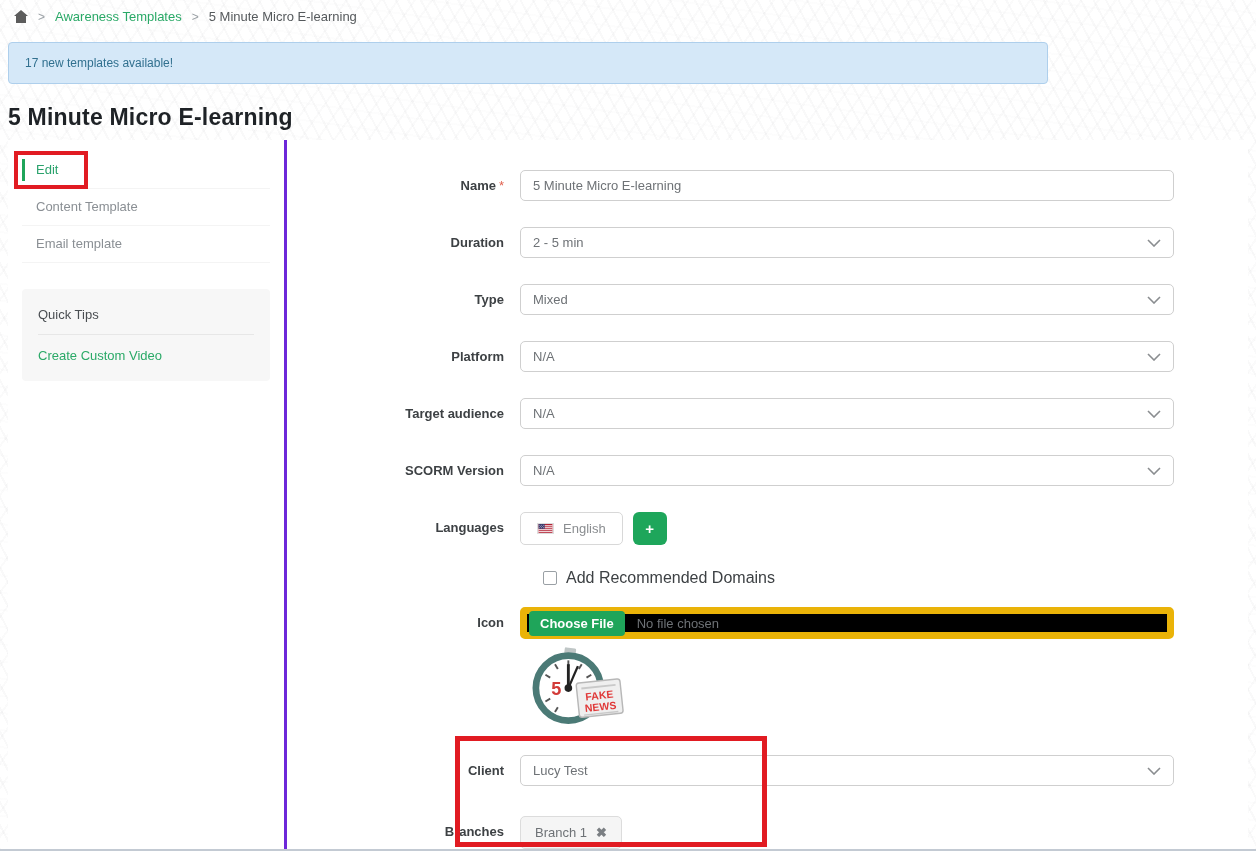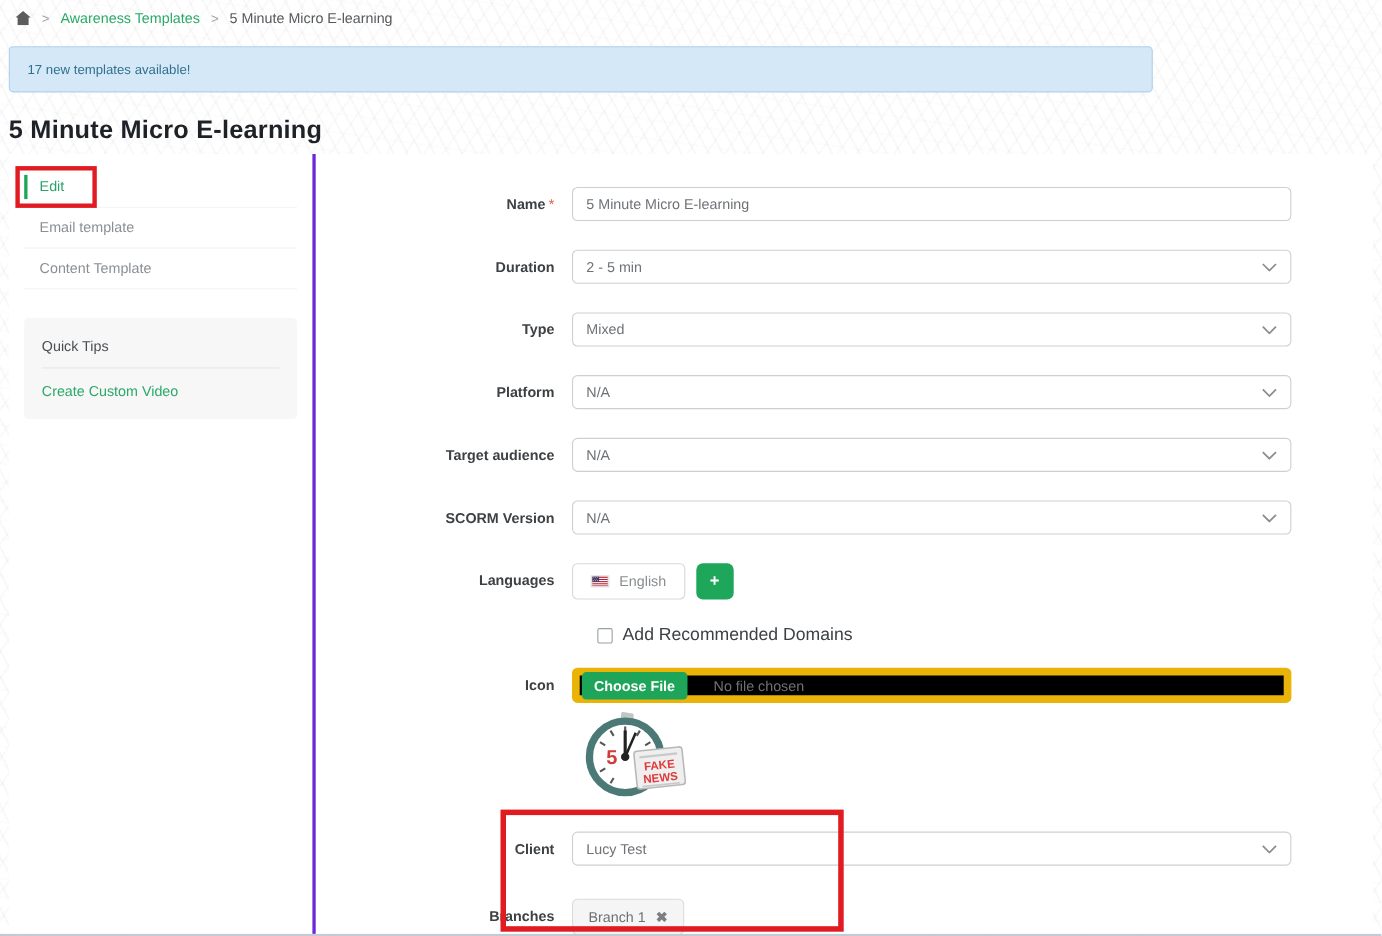--- a/index.html
+++ b/index.html
@@ -63,21 +63,21 @@
   .add-lang-btn { width:34px; height:33px; background:#1ea65b; border:none; border-radius:6px; color:#fff; font-size:15px; font-weight:bold; cursor:pointer; display:flex; align-items:center; justify-content:center; }
 
   
   .check-row { display:flex; align-items:center; gap:9px; margin:0 0 20px 256px; }
   .checkbox { width:14px; height:14px; border:1px solid #9aa0a5; border-radius:2px; background:#fff; appearance:none; -webkit-appearance:none; margin:0; cursor:pointer; }
   .check-label { font-size:16px; color:#3d4144; cursor:pointer; }
 
   
   .file-box { display:flex; align-items:center; height:32px; border:7px solid #eab308; border-radius:5px; background:#000000; cursor:pointer; }
   .file-btn { margin:2px; background:#1fa55a; color:#fff; font-weight:bold; font-size:13px; border:none; border-radius:4px; padding:5px 11px; cursor:pointer; }
-  .file-status { margin-left:22px; font-size:13px; color:#6e7276; }
+  .file-status { margin-left:10px; font-size:13px; color:#6e7276; }
 
   
   .clock-row { margin:-8px 0 18px 241px; }
 
   
   .branch-wrap { display:flex; align-items:flex-start; gap:28px;flex-direction:column; }
   .branch-chip { display:inline-flex; align-items:center; gap:9px; height:33px; padding:0 14px; border:1px solid #dcdcdc; border-radius:5px; background:#f5f5f5; color:#6e7276; font-size:13px; cursor:pointer; }
   .chip-x { color:#7b7f83; font-weight:bold; font-size:13px; cursor:pointer; }
   .add-branch { display:inline-flex; align-items:center; gap:7px; padding:6px 8px 8px 8px; border-bottom:1px solid #dcdcdc; color:#9a9da0; font-size:15px; cursor:pointer; }
   .add-branch .plus { color:#55595c; font-weight:bold; font-size:17px; line-height:1; }
@@ -111,24 +111,24 @@
 <div class="page-title">5 Minute Micro E-learning</div>
 
 <div class="card">
 
   <div class="sidebar">
     <div class="side-item active">
       <span class="active-bar"></span>
       <span>Edit</span>
     </div>
     <div class="side-item">
+      <span>Content Template</span>
+    </div>
+    <div class="side-item">
       <span>Email template</span>
-    </div>
-    <div class="side-item">
-      <span>Content Template</span>
     </div>
     <div class="quick-tips">
       <div class="qt-title">Quick Tips</div>
       <div class="qt-link">Create Custom Video</div>
     </div>
   </div>
 
   <div class="main">
 
     <div class="form-row">

